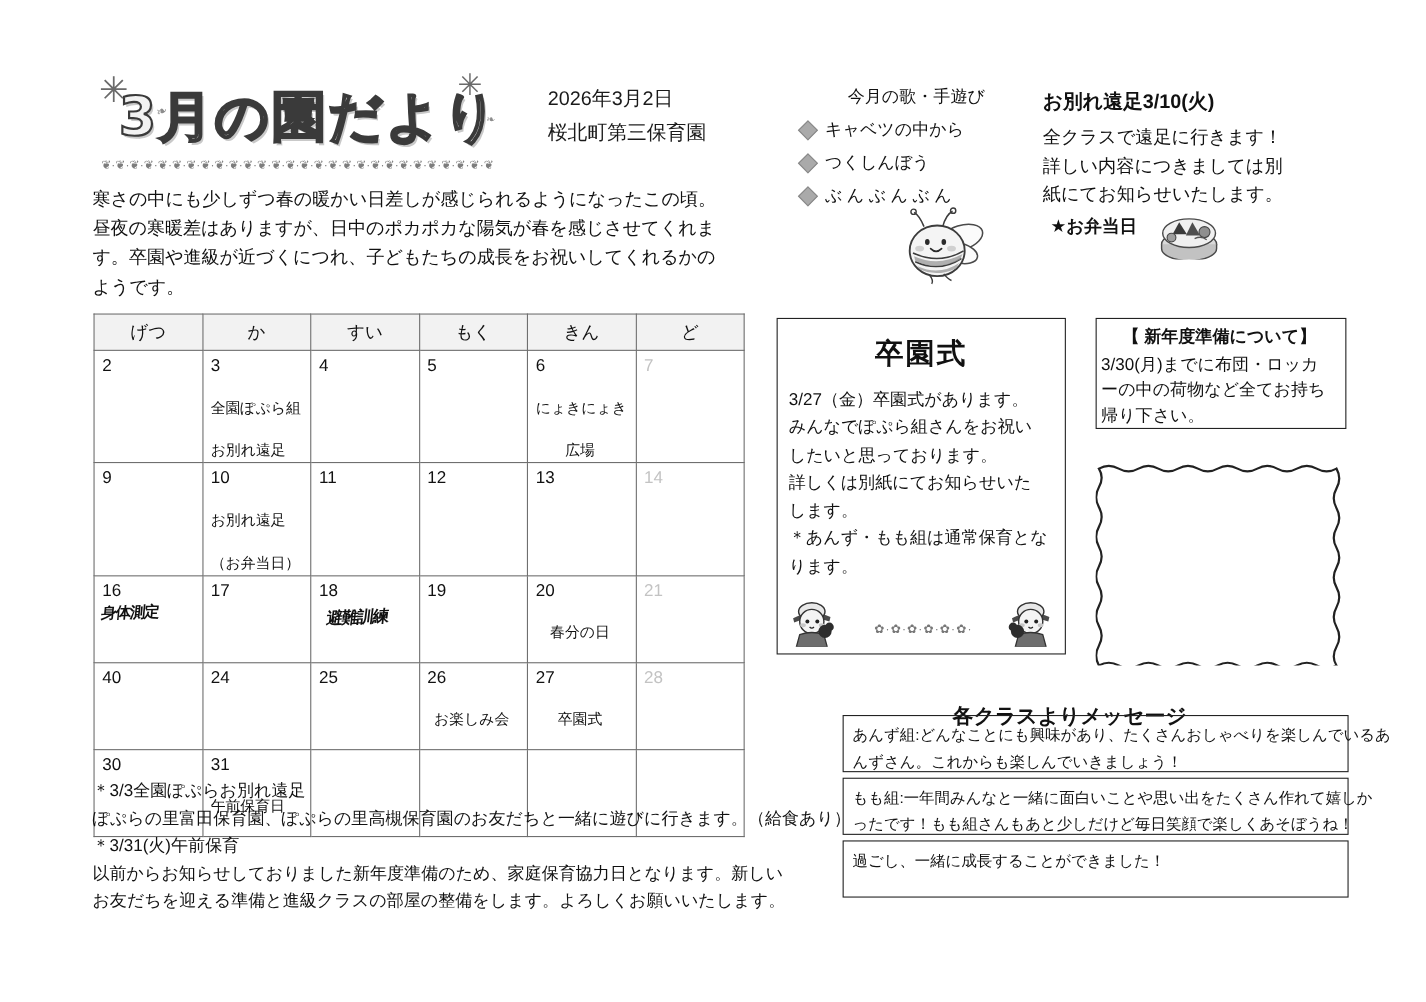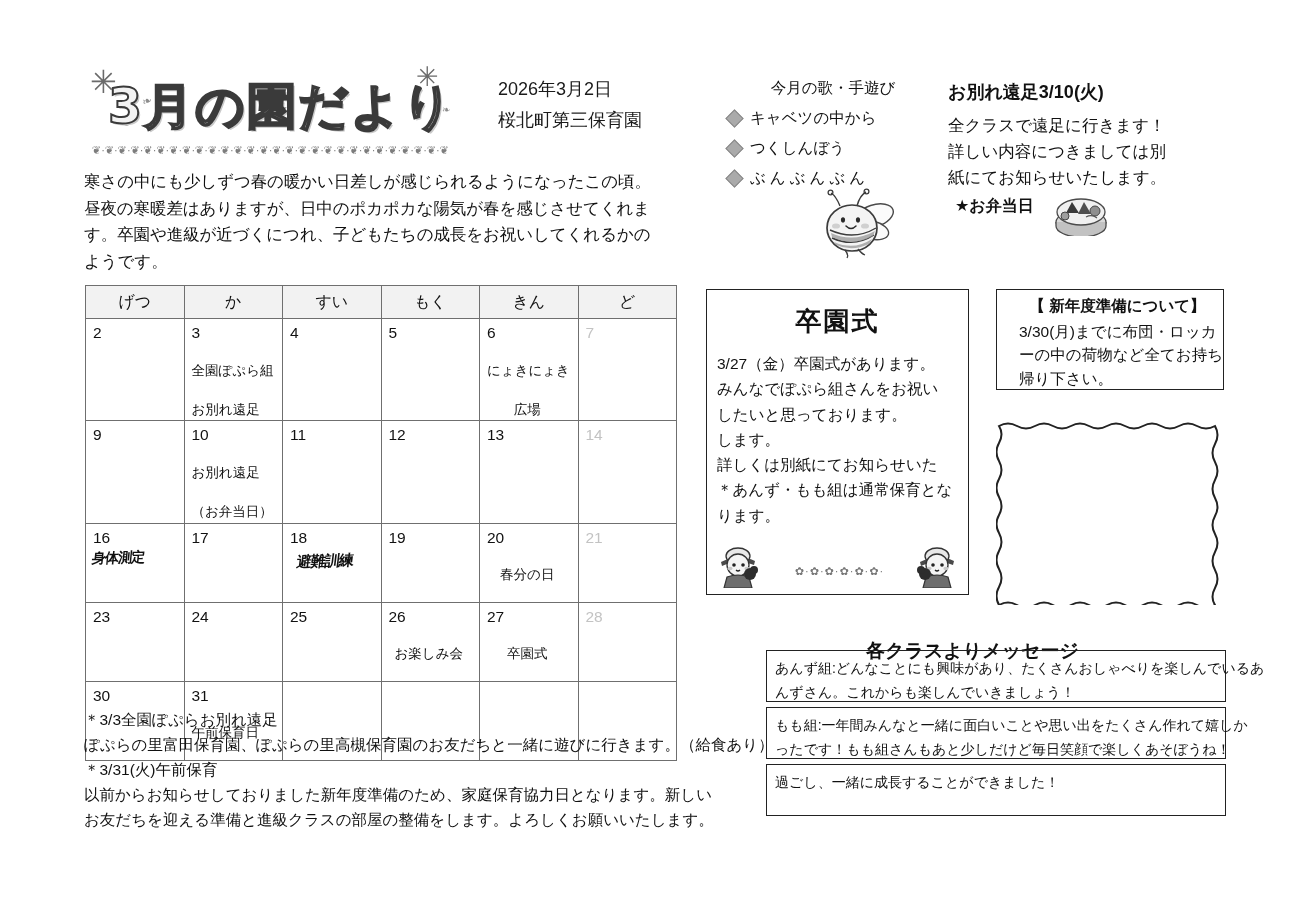--- a/index.html
+++ b/index.html
@@ -295,21 +295,21 @@
 
   
   #prep-box {
     position: absolute;
     left: 996px;
     top: 289px;
     width: 228px;
     height: 101px;
     border: 1.5px solid #222;
     box-sizing: border-box;
-    padding: 6px 7px 0 22px;
+    padding: 6px 7px 0 4px;
   }
   #prep-title {
     font-size: 15.5px;
     font-weight: bold;
     text-align: center;
     white-space: nowrap;
     margin-bottom: 3px;
   }
   #prep-body { font-size: 15.5px; line-height: 1.5; }
   #prep-body .ln { display: block; white-space: nowrap; }
@@ -523,21 +523,21 @@
         <td>
           <span class="daynum">20</span>
           <span class="ev center">春分の日</span>
         </td>
         <td>
           <span class="daynum muted">21</span>
         </td>
       </tr>
       <tr>
         <td>
-          <span class="daynum">23</span>
+          <span class="daynum">40</span>
         </td>
         <td>
           <span class="daynum">24</span>
         </td>
         <td>
           <span class="daynum">25</span>
         </td>
         <td>
           <span class="daynum">26</span>
           <span class="ev center">お楽しみ会</span>
@@ -573,22 +573,22 @@
   <span class="ln">以前からお知らせしておりました新年度準備のため、家庭保育協力日となります。新しい</span>
   <span class="ln">お友だちを迎える準備と進級クラスの部屋の整備をします。よろしくお願いいたします。</span>
 </div>
 
 <div id="grad-box">
   <div id="grad-title">卒園式</div>
   <div id="grad-body">
     <span class="ln">3/27（金）卒園式があります。</span>
     <span class="ln">みんなでぽぷら組さんをお祝い</span>
     <span class="ln">したいと思っております。</span>
+    <span class="ln">詳しくは別紙にてお知らせいた</span>
     <span class="ln">します。</span>
-    <span class="ln">詳しくは別紙にてお知らせいた</span>
     <span class="ln">＊あんず・もも組は通常保育とな</span>
     <span class="ln">ります。</span>
   </div>
   <div id="grad-deco">
     <svg class="kid left" viewBox="0 0 46 44">
       <path d="M6 18 q17 -9 34 -1 l-1 4 q-16 -7 -32 1 z" fill="#4a4a4a"></path>
       <ellipse cx="23" cy="12" rx="12" ry="8" fill="#e8e8e8" stroke="#333" stroke-width="1.3"></ellipse>
       <circle cx="23" cy="21" r="11" fill="#f4f4f4" stroke="#333" stroke-width="1.3"></circle>
       <circle cx="19" cy="21" r="1.8" fill="#222"></circle>
       <circle cx="28" cy="21" r="1.8" fill="#222"></circle>

